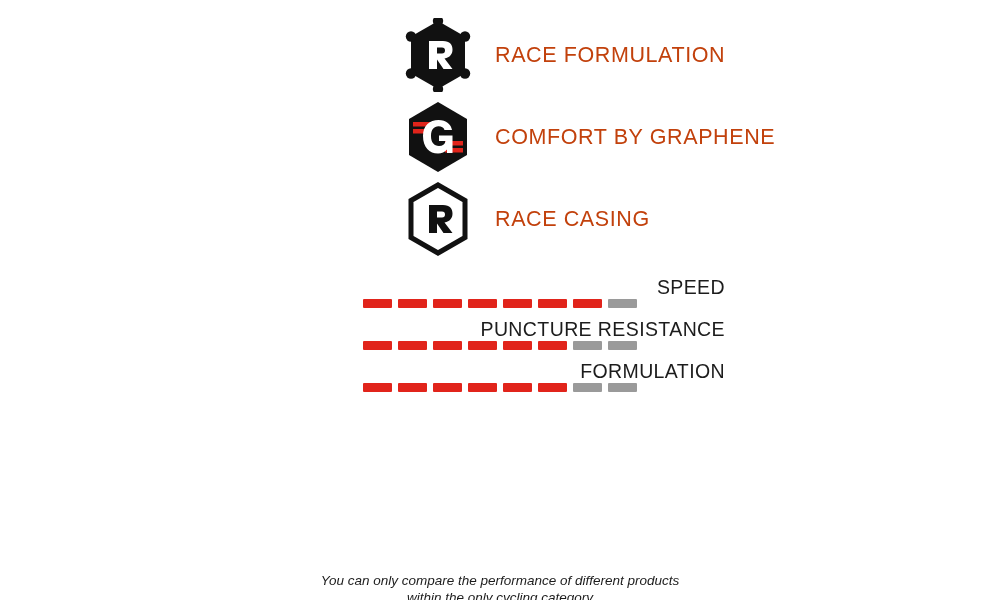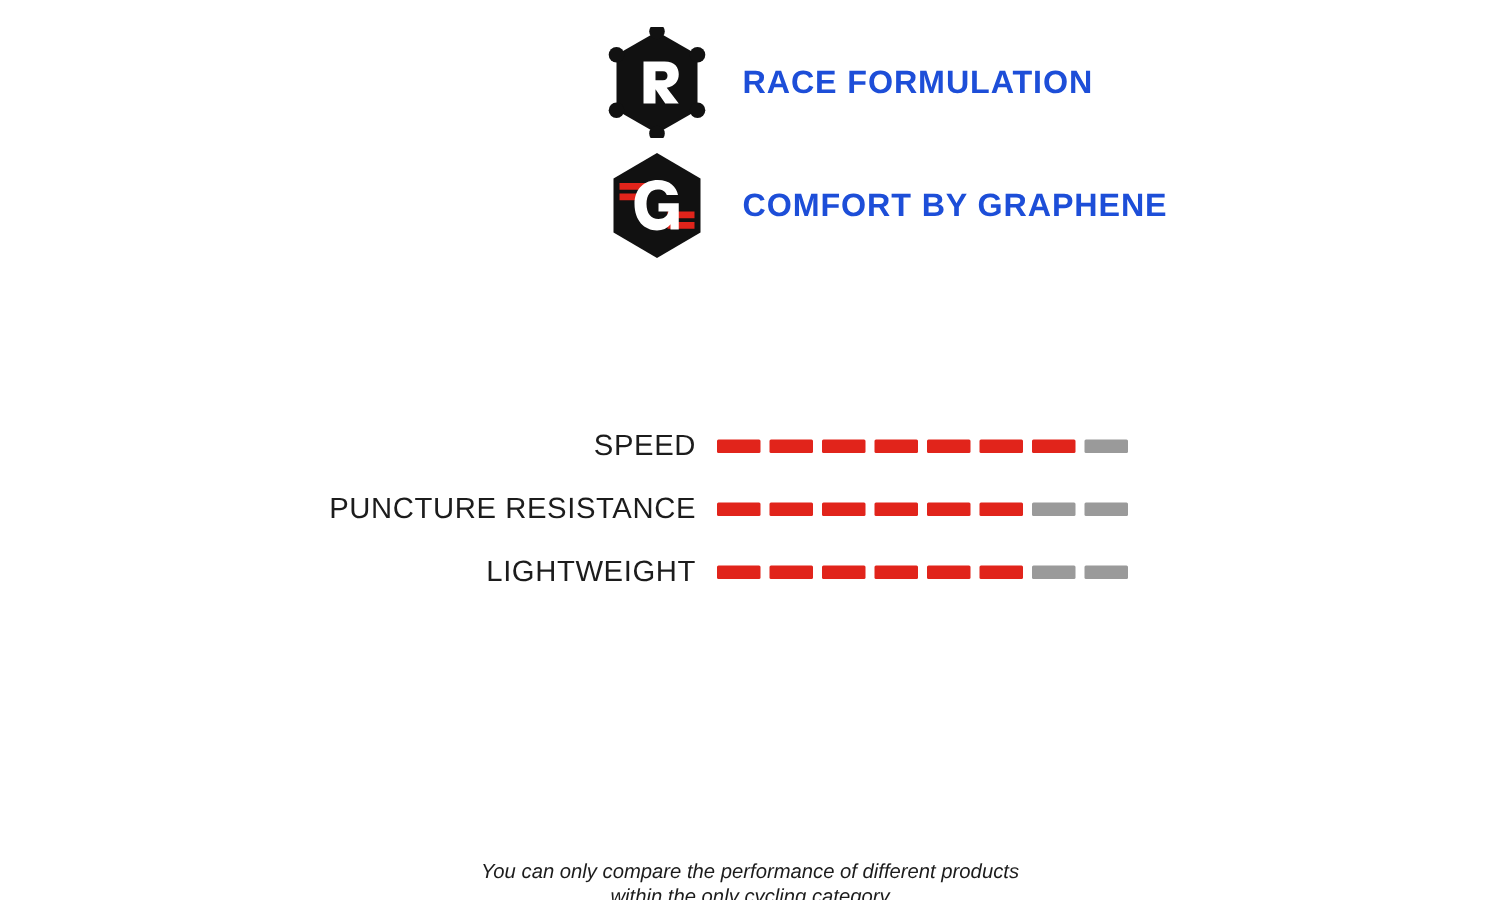--- a/index.html
+++ b/index.html
@@ -41,36 +41,37 @@
     height: 74px;
     flex: 0 0 66px;
     display: flex;
     align-items: center;
     justify-content: center;
   }
   .feature-label {
     margin-left: 24px;
     font-size: 21.5px;
     letter-spacing: 0.6px;
-    font-weight: 700;
-    color: #1d4ed8;
+    font-weight: 400;
+    color: #c2410c;
     white-space: nowrap;
   }
 
   
   .ratings {
     position: absolute;
     top: 276px;
     left: 0;
     width: 1000px;
   }
   .rating-row {
     display: flex;
     align-items: center;
     height: 42px;
+    flex-direction: column;
   }
   .rating-label {
     width: 478px;
     text-align: right;
     padding-right: 14px;
     box-sizing: border-box;
     font-size: 19.5px;
     letter-spacing: 0.4px;
     color: #1c1c1c;
     white-space: nowrap;
@@ -139,20 +140,30 @@
           <rect x="40" y="41" width="18" height="4.5" fill="#e1241b"></rect>
           <rect x="40" y="48" width="18" height="4.5" fill="#e1241b"></rect>
           <path d="M33.5 20 C41.5 20 46 24.5 47 30 L39.5 30 C38.7 27.6 36.6 26.3 33.5 26.3
                    C29 26.3 26 29.7 26 36 C26 42.3 29 46 34 46 C37.5 46 40 44.2 40.6 41 L34 41 L34 35.5 L47.5 35.5 L47.5 53 L42 53 L42 49.5
                    C39.8 52.3 36.8 53.6 33 53.6 C24.5 53.6 18 47 18 36 C18 25.6 24.8 20 33.5 20 Z" fill="#ffffff"></path>
         </svg>
       </span>
       <span class="feature-label">COMFORT BY GRAPHENE</span>
     </div>
 
+    <div class="feature-row">
+      <span class="feature-icon">
+        <svg width="66" height="74" viewBox="0 0 66 74" aria-hidden="true">
+          <polygon points="33,3 60,18.5 60,55.5 33,71 6,55.5 6,18.5" fill="none" stroke="#111111" stroke-width="5"></polygon>
+          <path d="M24 51 L24 23 L38 23 C45 23 47.5 27 47.5 31.5 C47.5 36 45 39.5 39.5 40.5 L47.5 51 L38.5 51 L32 41.5 L32 51 Z
+                   M32 29.5 L32 35.5 L37 35.5 C39 35.5 40 34.3 40 32.5 C40 30.7 39 29.5 37 29.5 Z" fill="#111111"></path>
+        </svg>
+      </span>
+      <span class="feature-label">RACE CASING</span>
+    </div>
 
   </div>
 
   <div class="ratings">
       <div class="rating-row">
         <div class="rating-label">SPEED</div>
         <div class="rating-bars">
           <span class="seg on"></span>
           <span class="seg on"></span>
           <span class="seg on"></span>
@@ -170,21 +181,21 @@
           <span class="seg on"></span>
           <span class="seg on"></span>
           <span class="seg on"></span>
           <span class="seg on"></span>
           <span class="seg on"></span>
           <span class="seg"></span>
           <span class="seg"></span>
         </div>
       </div>
       <div class="rating-row">
-        <div class="rating-label">LIGHTWEIGHT</div>
+        <div class="rating-label">FORMULATION</div>
         <div class="rating-bars">
           <span class="seg on"></span>
           <span class="seg on"></span>
           <span class="seg on"></span>
           <span class="seg on"></span>
           <span class="seg on"></span>
           <span class="seg on"></span>
           <span class="seg"></span>
           <span class="seg"></span>
         </div>

